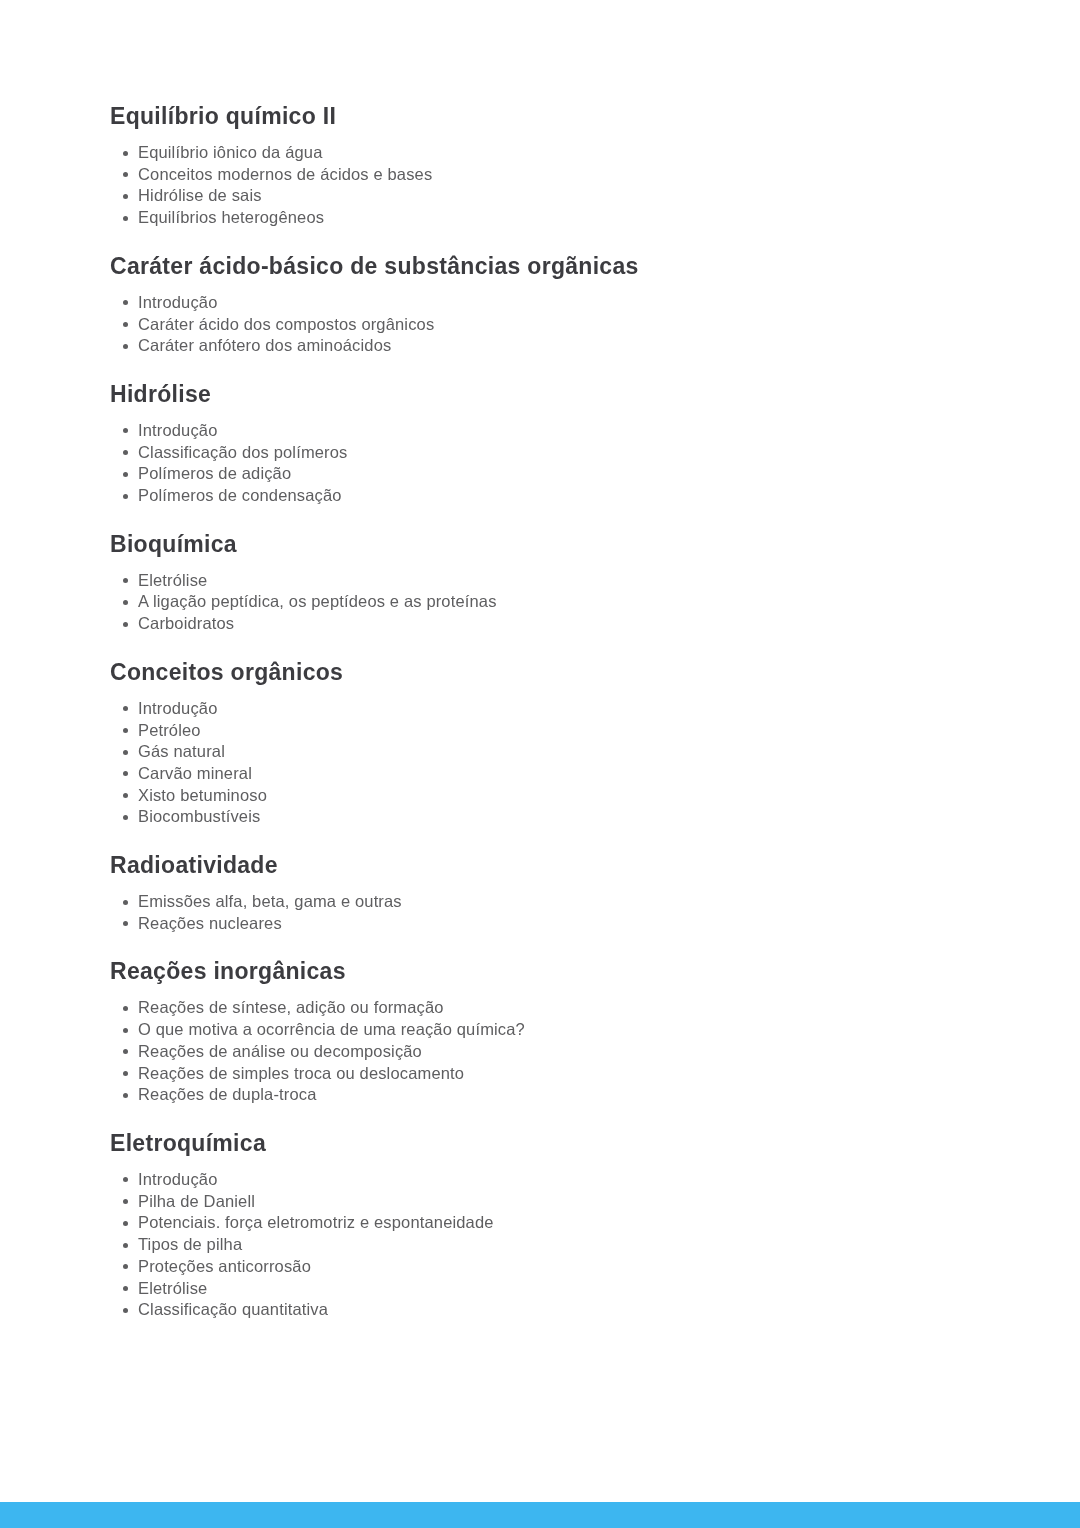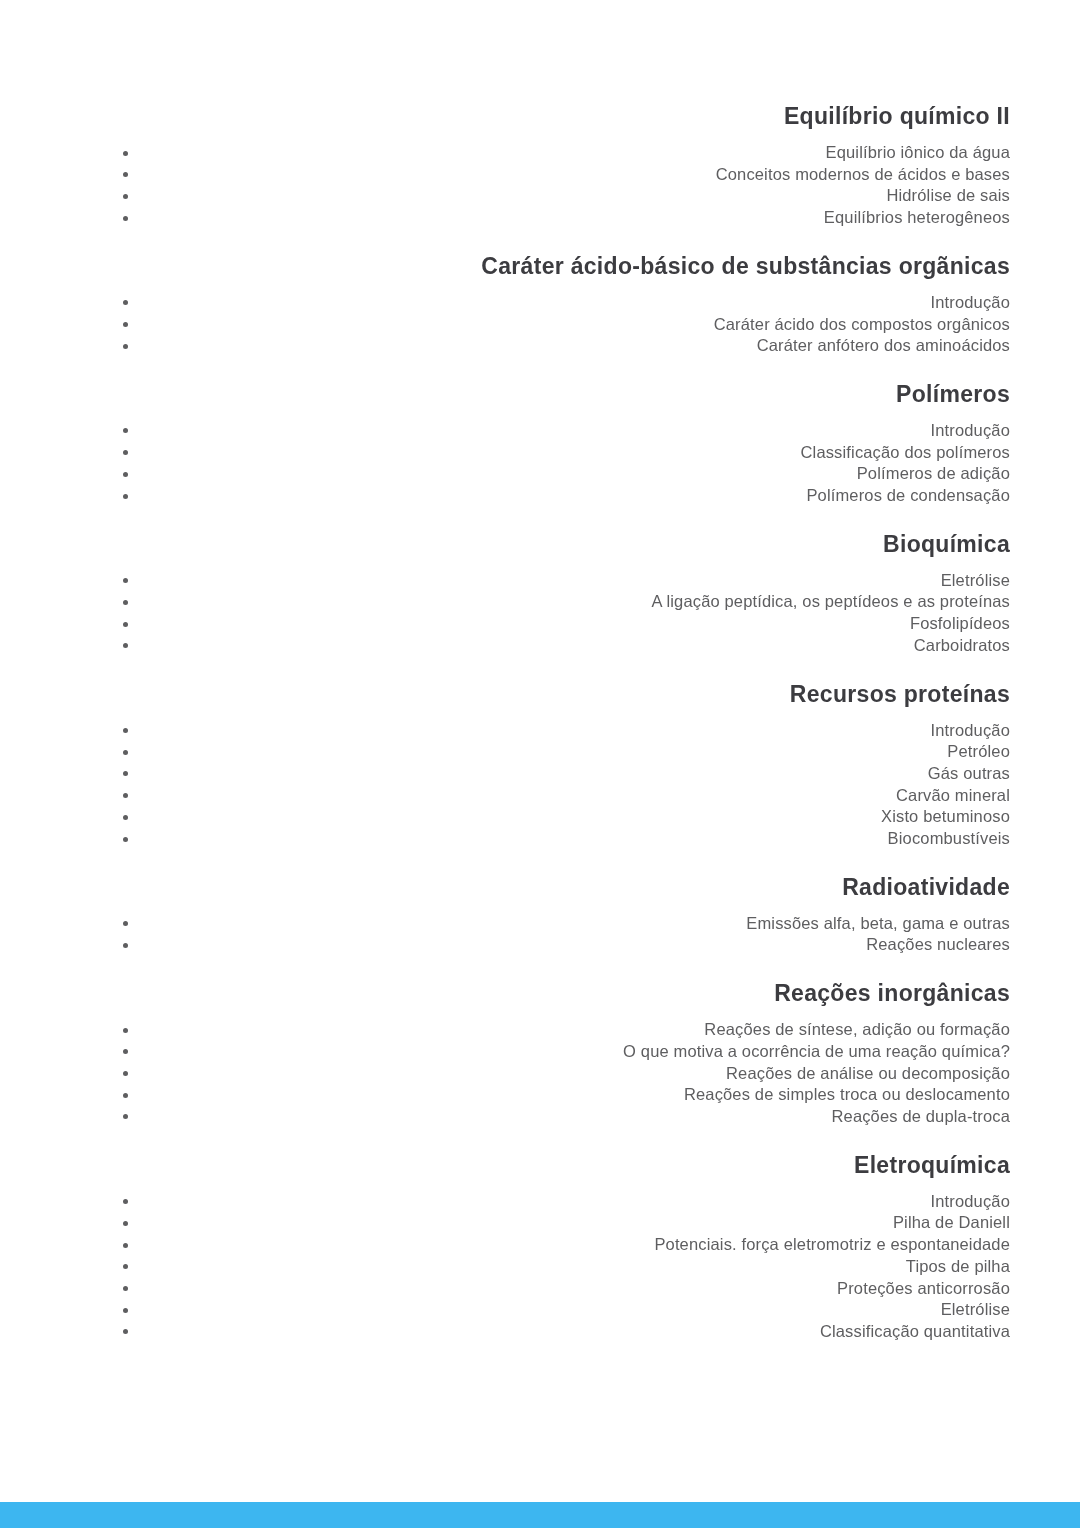--- a/index.html
+++ b/index.html
@@ -10,21 +10,20 @@
     width: 1080px;
     height: 1528px;
     position: relative;
     overflow: hidden;
   }
   .page {
     position: relative;
     width: 1080px;
     height: 1528px;
     background: var(--page-bg, #ffffff);
-    text-align: right;
   }
   .content {
     position: absolute;
     top: 0; left: 0; right: 0;
     padding: 103px 70px 0 110px;
   }
   .toc-section { margin: 0 0 24px 0; }
   .section-title {
     margin: 0 0 13px 0;
     font-size: 23px;
@@ -83,45 +82,44 @@
   <section class="toc-section">
     <h2 class="section-title">Caráter ácido-básico de substâncias orgãnicas</h2>
     <ul class="section-items">
           <li>Introdução</li>
           <li>Caráter ácido dos compostos orgânicos</li>
           <li>Caráter anfótero dos aminoácidos</li>
         </ul>
   </section>
 
   <section class="toc-section">
-    <h2 class="section-title">Polímeros</h2>
+    <h2 class="section-title">Hidrólise</h2>
     <ul class="section-items">
           <li>Introdução</li>
           <li>Classificação dos polímeros</li>
           <li>Polímeros de adição</li>
           <li>Polímeros de condensação</li>
         </ul>
   </section>
 
   <section class="toc-section">
     <h2 class="section-title">Bioquímica</h2>
     <ul class="section-items">
           <li>Eletrólise</li>
           <li>A ligação peptídica, os peptídeos e as proteínas</li>
-          <li>Fosfolipídeos</li>
           <li>Carboidratos</li>
         </ul>
   </section>
 
   <section class="toc-section">
-    <h2 class="section-title">Recursos proteínas</h2>
+    <h2 class="section-title">Conceitos orgânicos</h2>
     <ul class="section-items">
           <li>Introdução</li>
           <li>Petróleo</li>
-          <li>Gás outras</li>
+          <li>Gás natural</li>
           <li>Carvão mineral</li>
           <li>Xisto betuminoso</li>
           <li>Biocombustíveis</li>
         </ul>
   </section>
 
   <section class="toc-section">
     <h2 class="section-title">Radioatividade</h2>
     <ul class="section-items">
           <li>Emissões alfa, beta, gama e outras</li>

